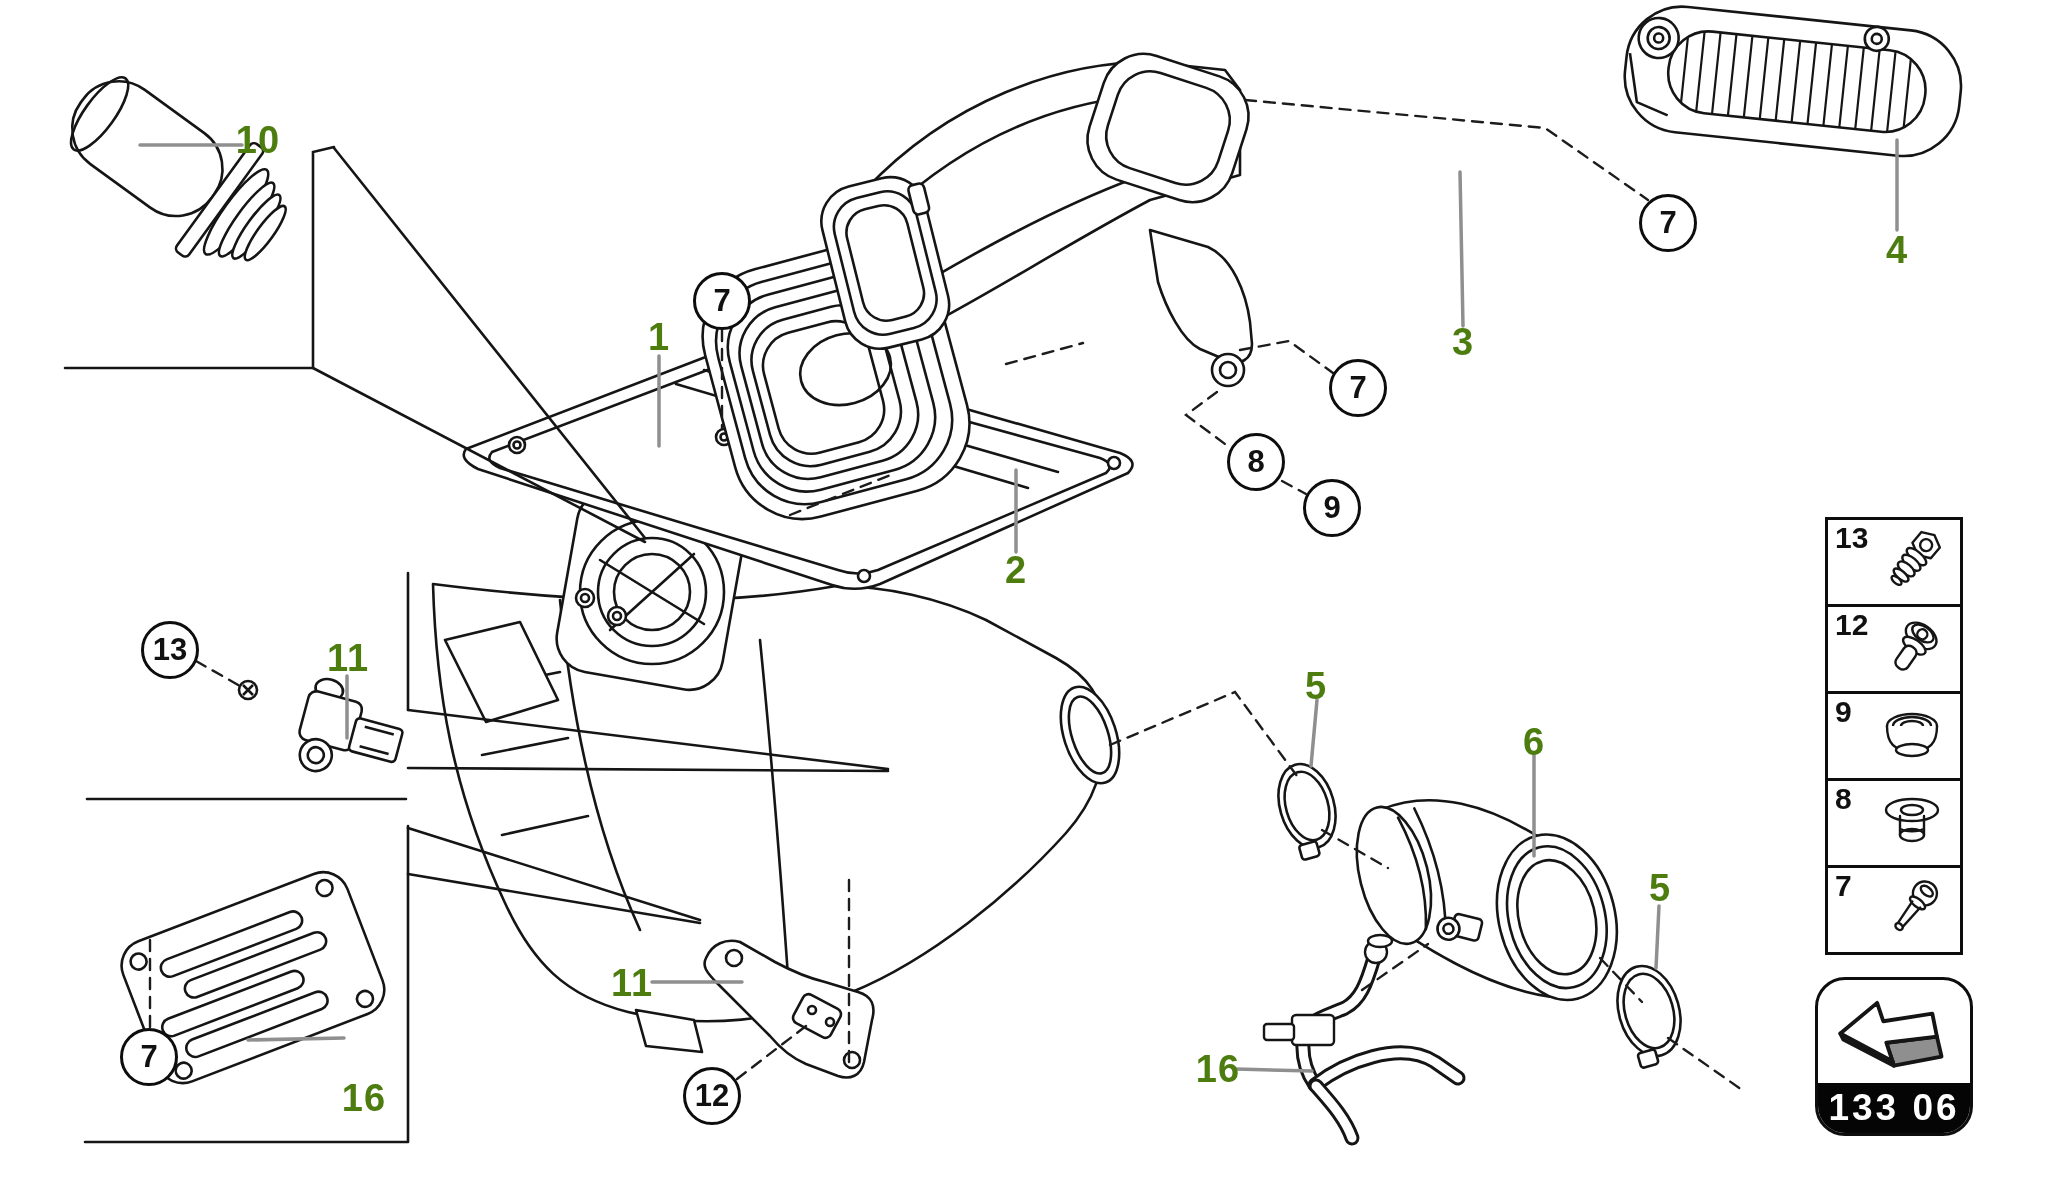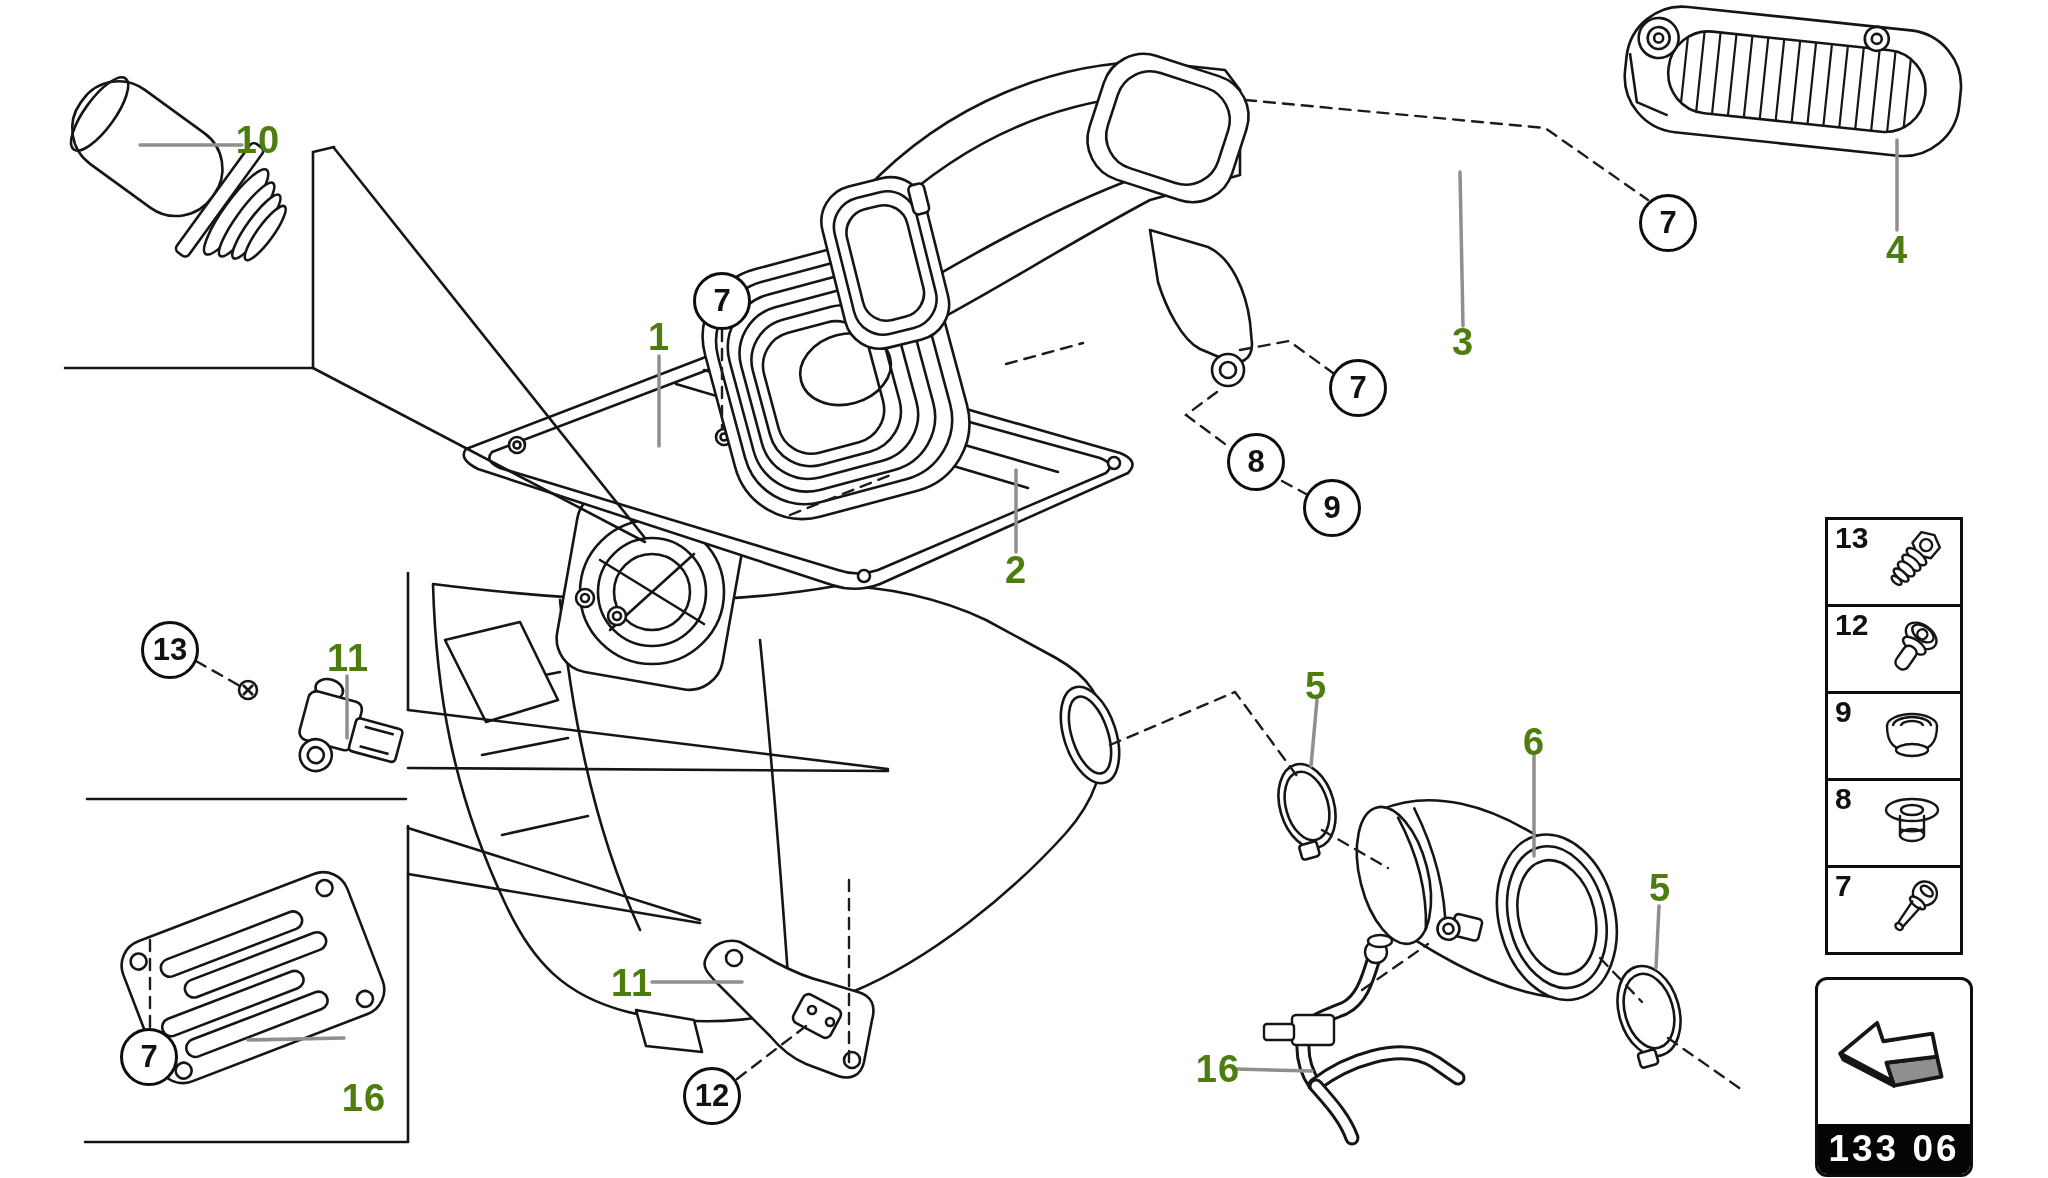--- a/index.html
+++ b/index.html
@@ -11,22 +11,22 @@
   .cl{position:absolute;width:58px;height:58px;box-sizing:border-box;border:3.5px solid #0d0d0d;
       border-radius:50%;background:#fff;display:flex;align-items:center;justify-content:center;
       font-weight:bold;font-size:31px;transform:translate(-50%,-50%);cursor:default;}
   .legend{position:absolute;left:1825px;top:517px;width:138px;height:438px;box-sizing:border-box;
       border:3px solid #0d0d0d;background:#fff;display:flex;flex-direction:column;}
   .legend-row{flex:1;border-bottom:3px solid #0d0d0d;position:relative;display:flex;
       align-items:center;justify-content:flex-end;background:#fff;}
   .legend-row:last-child{border-bottom:none;}
   .legend-num{position:absolute;left:7px;top:3px;font-weight:bold;font-size:30px;line-height:1;}
   .legend-ico{margin-right:2px;}
-  .badge{position:absolute;left:1815px;top:977px;width:158px;height:200px;box-sizing:border-box;
-      border:3.5px solid #0d0d0d;border-radius:12px;background:#fff;overflow:hidden;
+  .badge{position:absolute;left:1815px;top:977px;width:158px;height:159px;box-sizing:border-box;
+      border:3.5px solid #0d0d0d;border-radius:30px;background:#fff;overflow:hidden;
       display:flex;flex-direction:column;}
   .badge-icon{flex:1;display:flex;align-items:center;justify-content:center;}
   .badge-band{height:50px;background:#050505;color:#fff;display:flex;align-items:center;
       justify-content:center;font-weight:bold;font-size:37px;letter-spacing:3px;}
 </style>
 </head>
 <body>
 
 <div class="stage">
 

